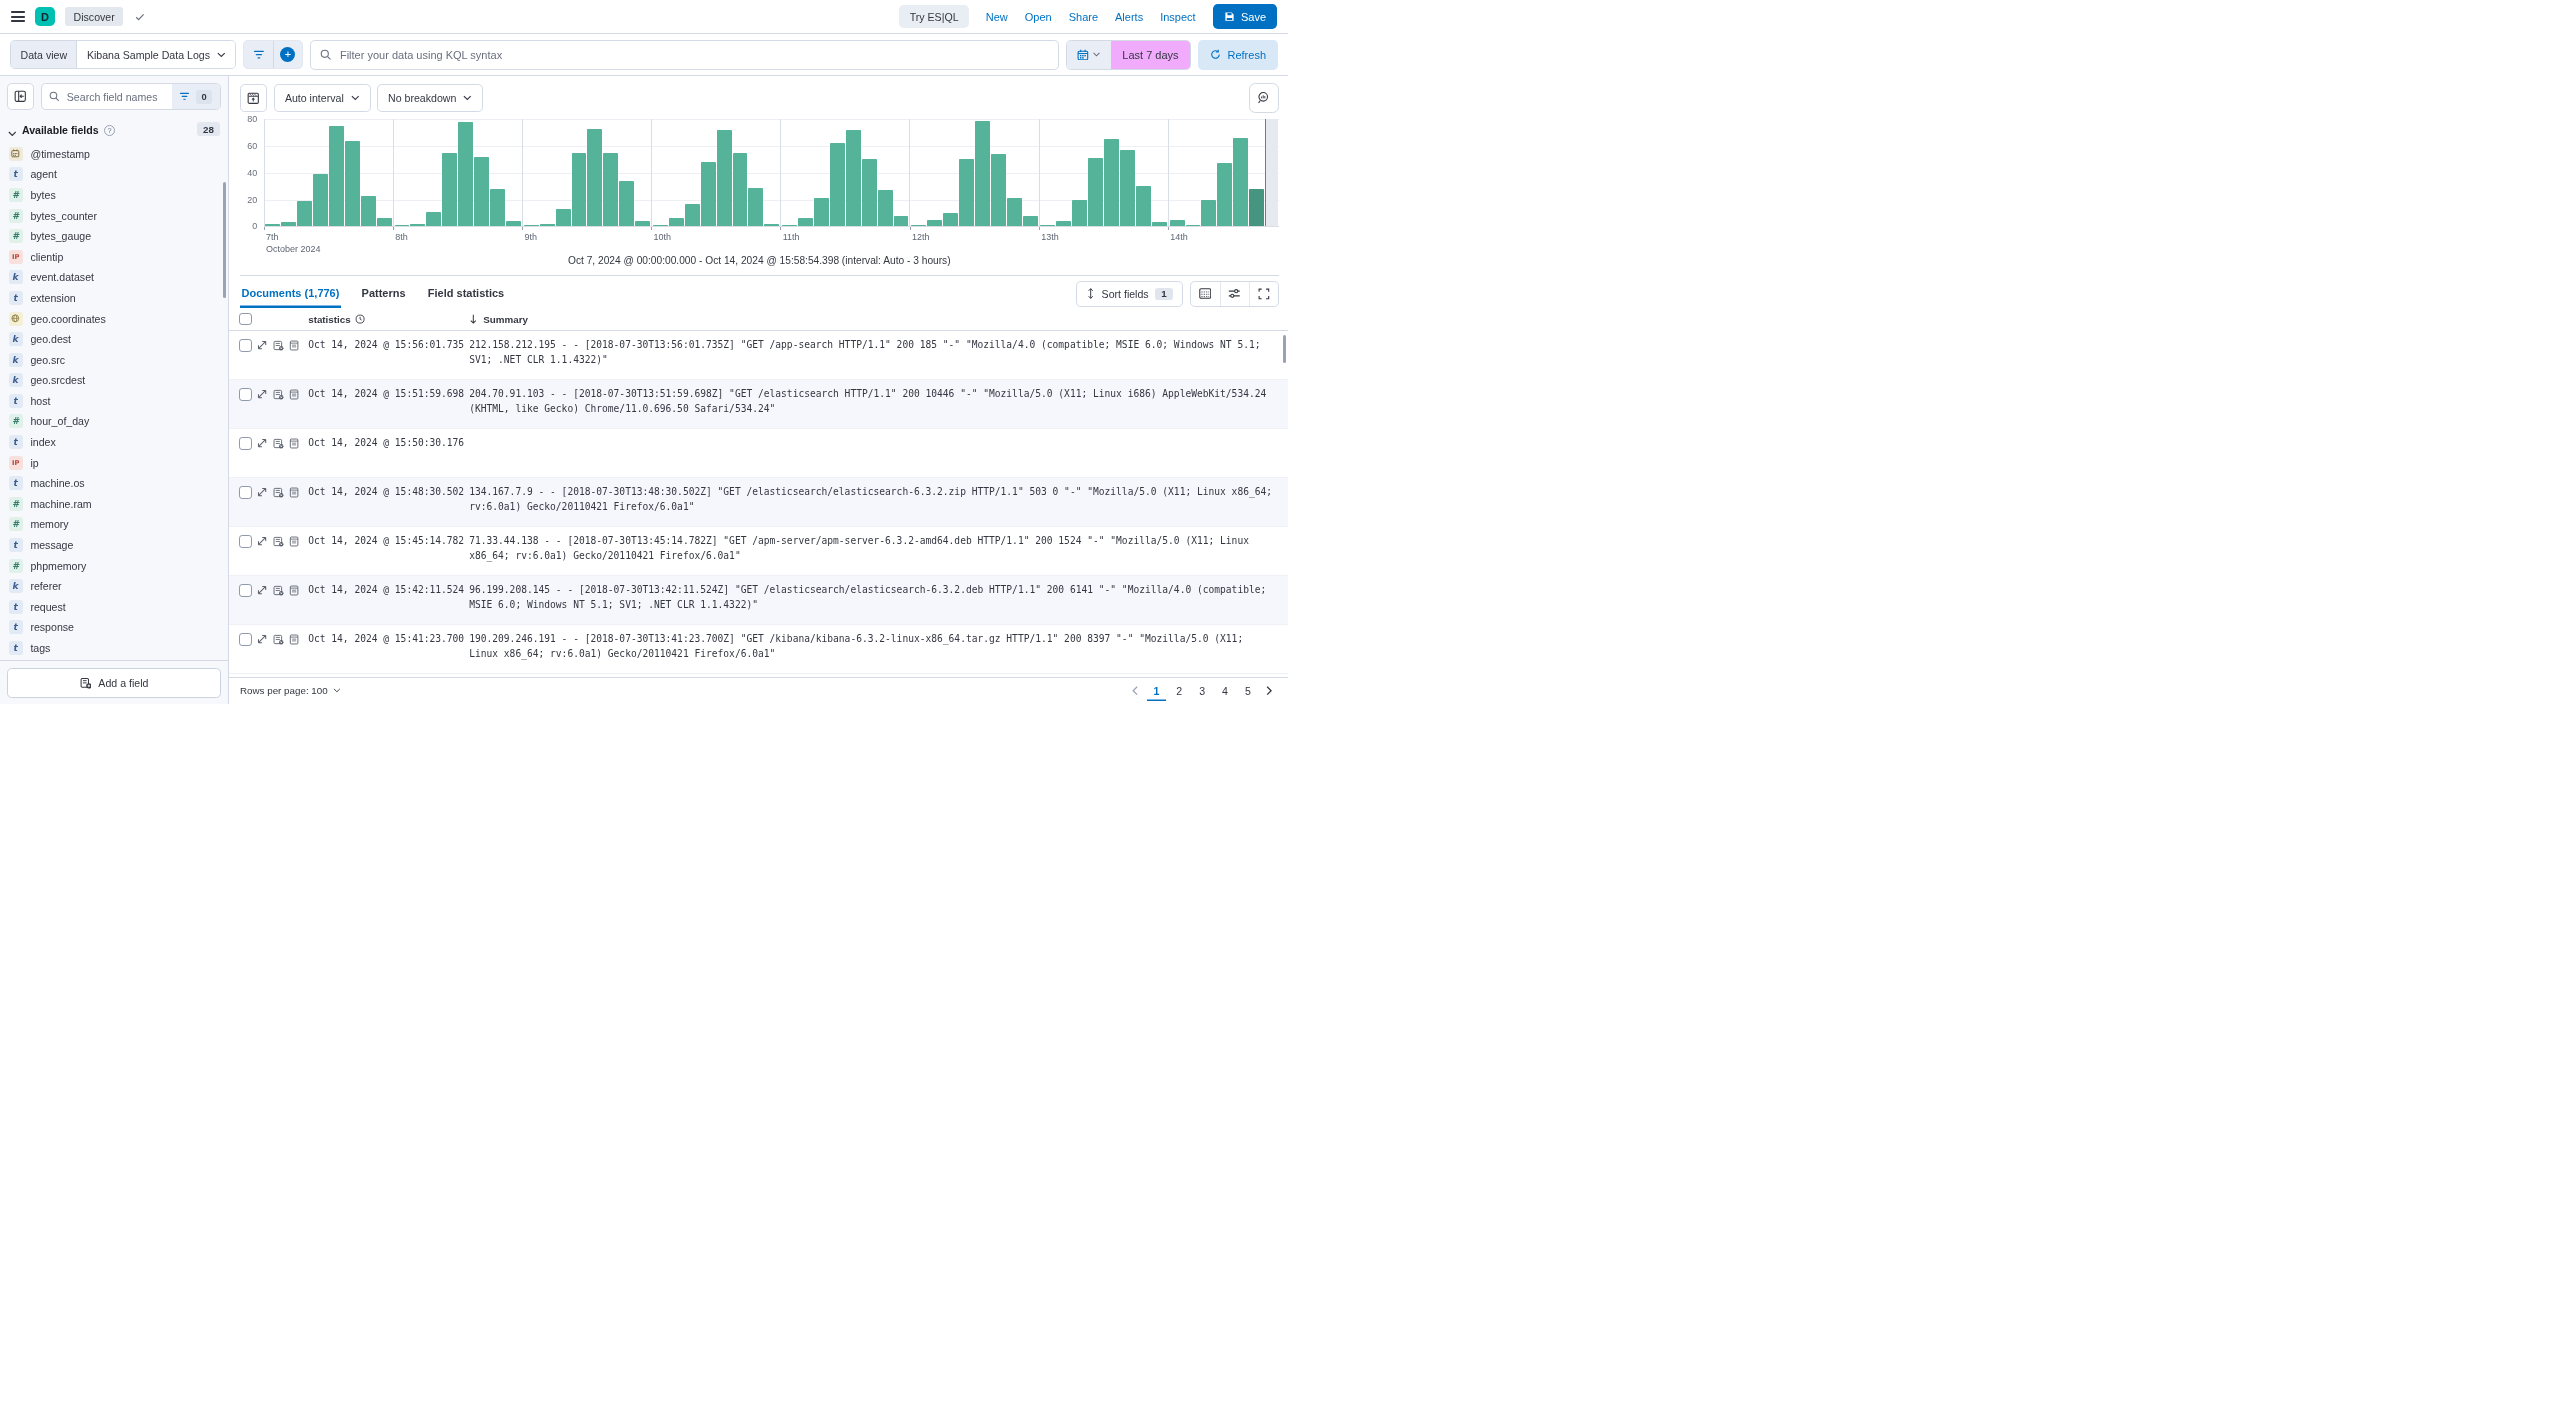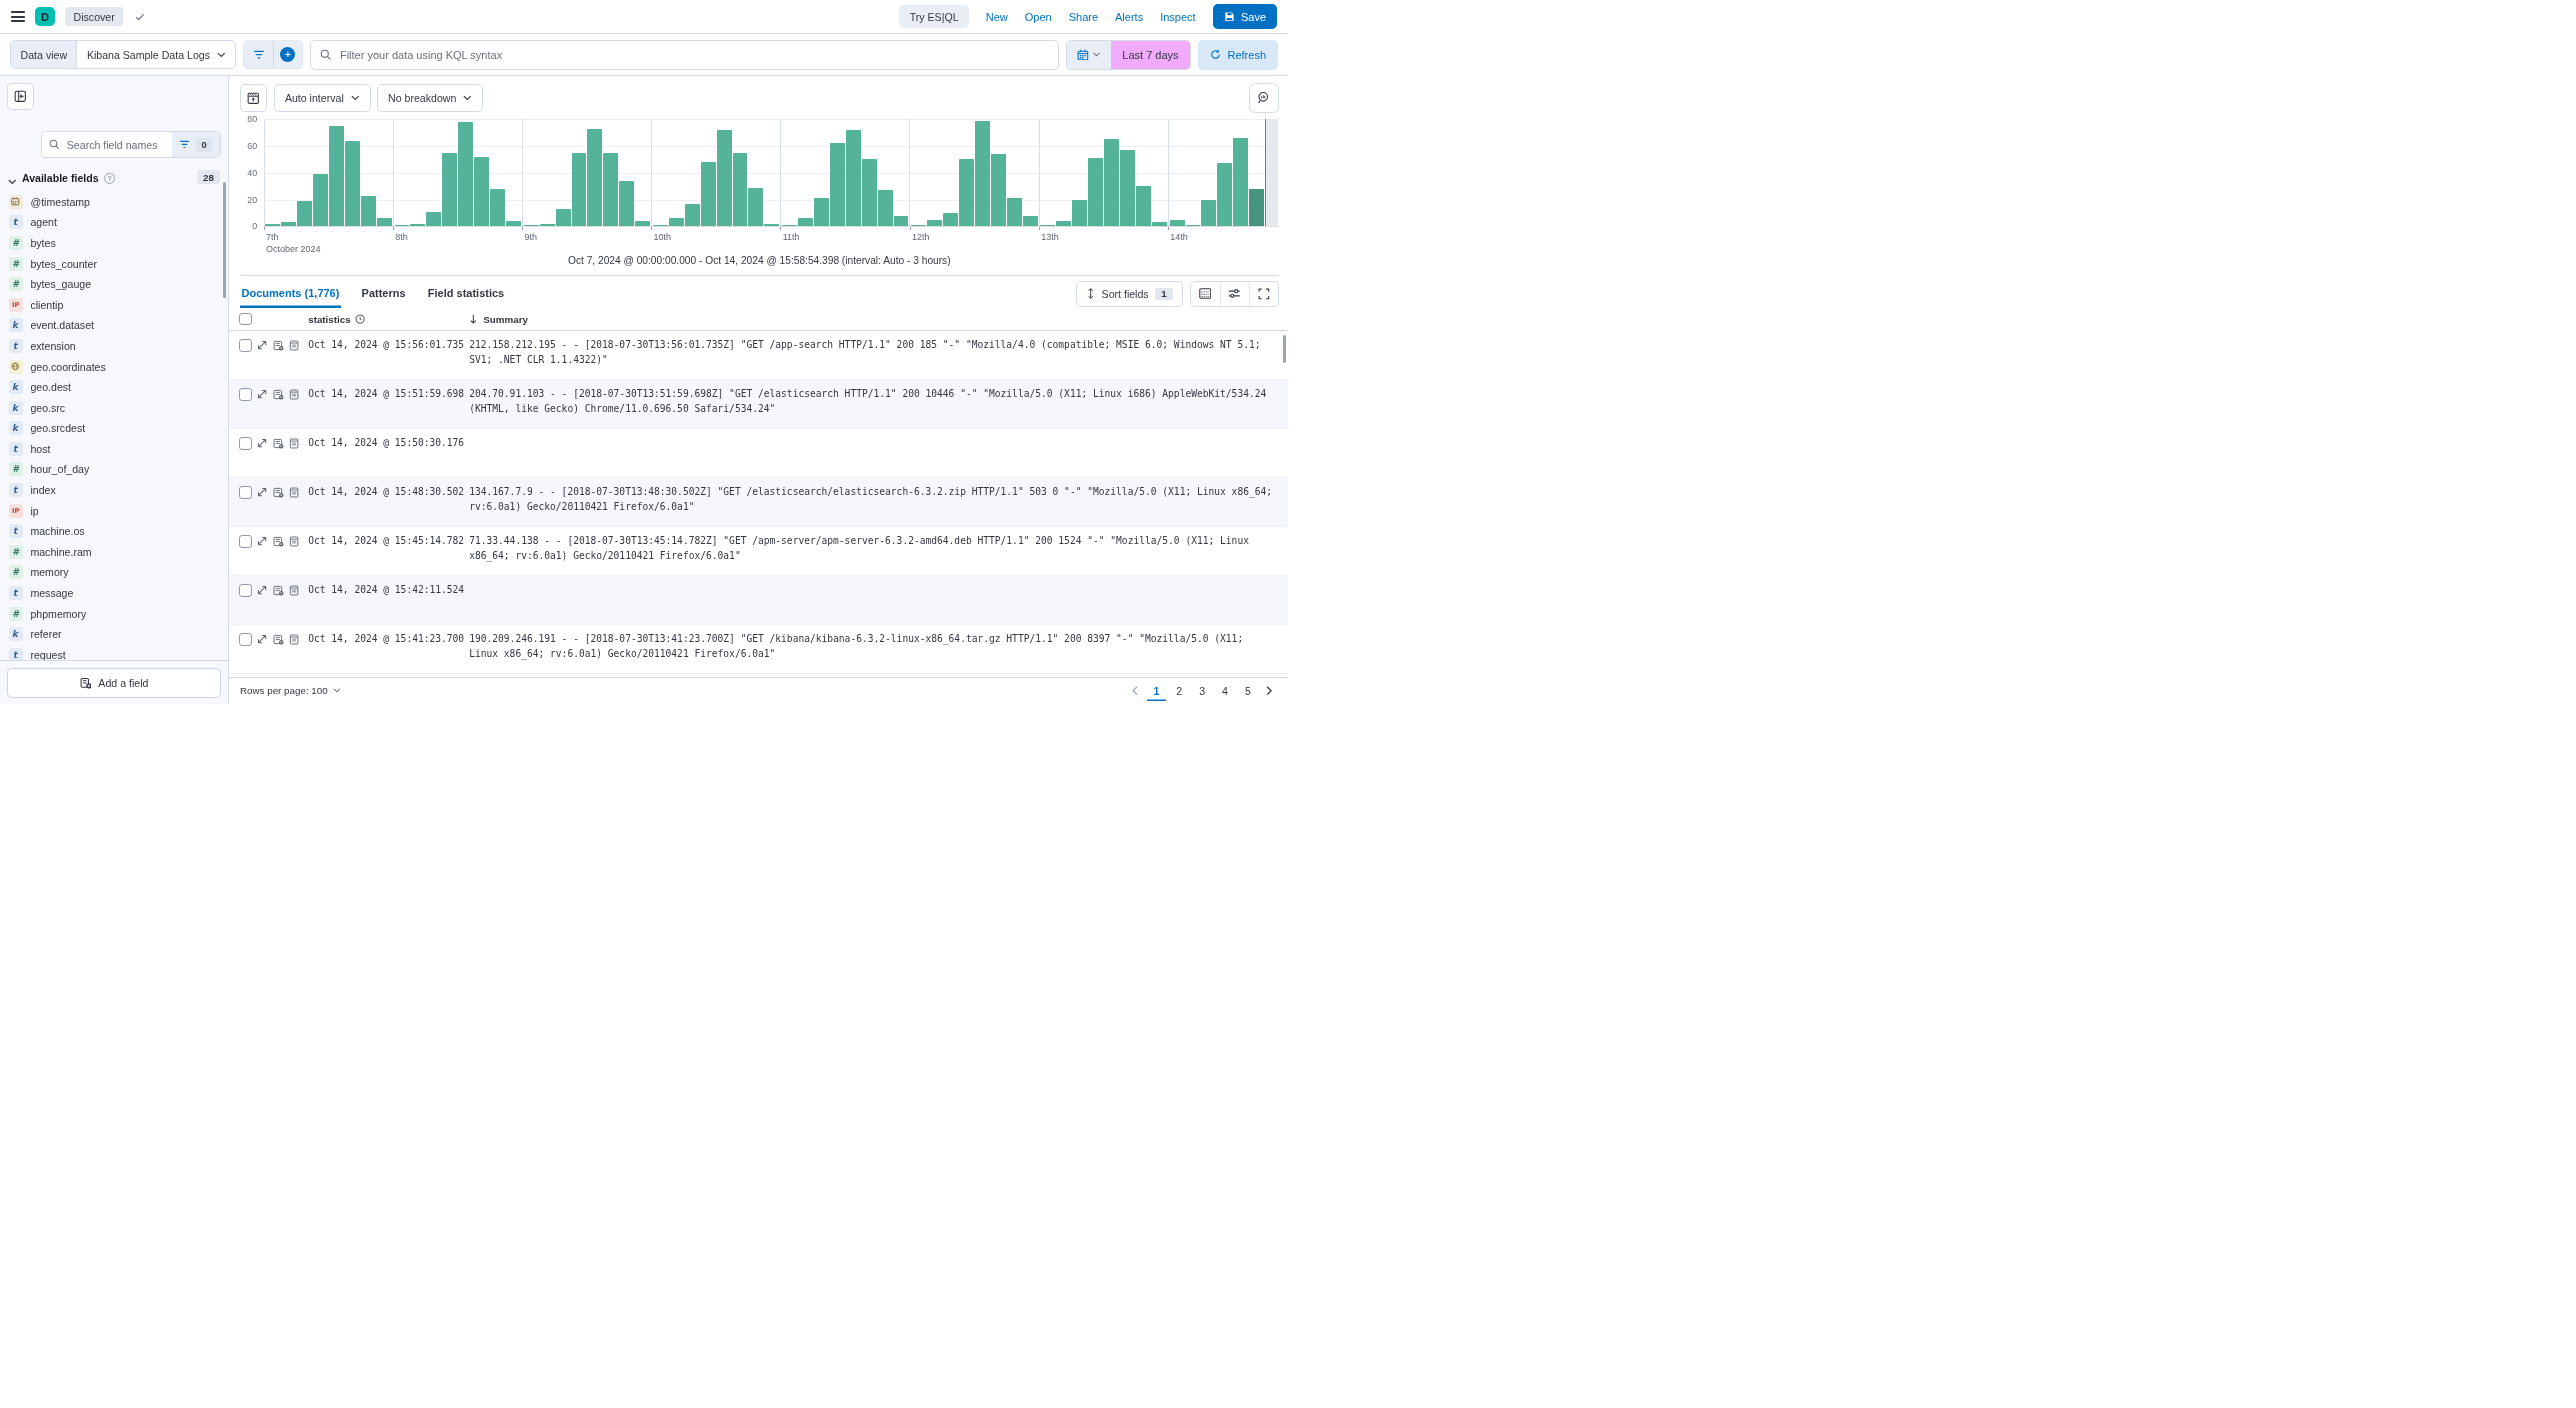--- a/index.html
+++ b/index.html
@@ -32,21 +32,21 @@
   .datepicker { display:flex; height:30px; border:0.8px solid #D3DAE6; border-radius:4.7px; overflow:hidden; }
   .dp-left { width:44px; background:#E9EDF6; display:flex; align-items:center; justify-content:center; gap:3.9px; cursor:pointer; }
   .dp-right { background:#f0abfc; padding:0 11.8px; display:flex; align-items:center; font-size:11px; color:#343741; cursor:pointer; }
   .refresh-btn { height:30px; background:#D9E8F7; color:#0071C2; border-radius:4.7px; padding:0 11.8px; display:flex; align-items:center; gap:6.3px; font-size:11px; font-weight:500; cursor:pointer; }
 
   
   .main { flex:1; display:flex; min-height:0; }
   .sidebar { width:229px; flex:0 0 229px; background:#F6F8FC; border-right:0.8px solid #D3DAE6; display:flex; flex-direction:column; padding-top:7px; position:relative; }
   .sb-top { display:flex; gap:6.3px; padding:0 7px; }
   .collapse-btn { width:27.4px; height:27.4px; flex:0 0 27.4px; border:0.8px solid #D3DAE6; border-radius:4.7px; background:#fff; display:grid; place-items:center; cursor:pointer; }
-  .field-search { flex:1; height:27.4px; background:#fff; border:0.8px solid #D3DAE6; border-radius:4.7px; display:flex; align-items:center; gap:6.3px; padding-left:7.8px; overflow:hidden; cursor:text;margin-top:48px; }
+  .field-search { flex:1; height:27.4px; background:#fff; border:0.8px solid #D3DAE6; border-radius:4.7px; display:flex; align-items:center; gap:6.3px; padding-left:7.8px; overflow:hidden; cursor:text; }
   .fs-placeholder { color:#69707D; font-size:10.6px; flex:1; white-space:nowrap; }
   .fs-filter { height:100%; background:#E9EDF6; display:flex; align-items:center; gap:5.5px; padding:0 7.8px; cursor:pointer; }
   .fs-zero { background:#DDE3ED; border-radius:3.1px; font-size:9.4px; font-weight:700; padding:1.6px 5.5px; color:#343741; }
   .af-header { display:flex; align-items:flex-end; gap:5.5px; padding:11.8px 7.8px 5.5px; }
   .af-title { font-size:10.6px; font-weight:700; color:#1A1C21; }
   .af-count { margin-left:auto; background:#E2E7F0; border-radius:3.1px; padding:1.6px 6.3px; font-size:9.8px; font-weight:600; }
   .help-circ { width:11px; height:11px; border:0.8px solid #98A2B3; border-radius:50%; color:#69707D; font-size:7.4px; display:grid; place-items:center; cursor:pointer; }
   .field-list { flex:1; overflow:hidden; padding:1.6px 0 3.1px; }
   .field-item { height:20.6px; display:flex; align-items:center; gap:7.8px; padding:0 8.6px; font-size:10.6px; color:#343741; cursor:pointer; }
   .fi-icon { width:14px; height:14px; flex:0 0 14px; border-radius:3.1px; display:grid; place-items:center; font-size:9px; font-weight:700; font-style:italic; font-family:"DejaVu Sans", sans-serif; }
@@ -760,20 +760,21 @@
                 <div class="r-icon">
                   <svg width="10.2" height="11" viewBox="0 0 14 16">
                     <rect x="1.5" y="1.5" width="11" height="13" rx="1.5" fill="none" stroke="#5A606B" stroke-width="1.3"></rect>
                     <line x1="1.5" y1="4.5" x2="12.5" y2="4.5" stroke="#5A606B" stroke-width="1.2"></line>
                     <line x1="4" y1="7.5" x2="10" y2="7.5" stroke="#5A606B" stroke-width="1.1"></line>
                     <line x1="4" y1="10" x2="10" y2="10" stroke="#5A606B" stroke-width="1.1"></line>
                   </svg>
                 </div>
               </div>
               <div class="r-ts mono">Oct 14, 2024 @ 15:42:11.524</div>
+              <div class="r-sum mono">96.199.208.145 - - [2018-07-30T13:42:11.524Z] "GET /elasticsearch/elasticsearch-6.3.2.deb HTTP/1.1" 200 6141 "-" "Mozilla/4.0 (compatible; MSIE 6.0; Windows NT 5.1; SV1; .NET CLR 1.1.4322)"</div>
             </div>
             <div class="row">
               <div class="r-controls">
                 <div class="checkbox"></div>
                 <div class="r-icon">
                   <svg width="10.2" height="10.2" viewBox="0 0 14 14">
                     <path d="M2 12L12 2M12 2H7.2M12 2v4.8M2 12h4.8M2 12V7.2" fill="none" stroke="#5A606B" stroke-width="1.4"></path>
                   </svg>
                 </div>
                 <div class="r-icon">

